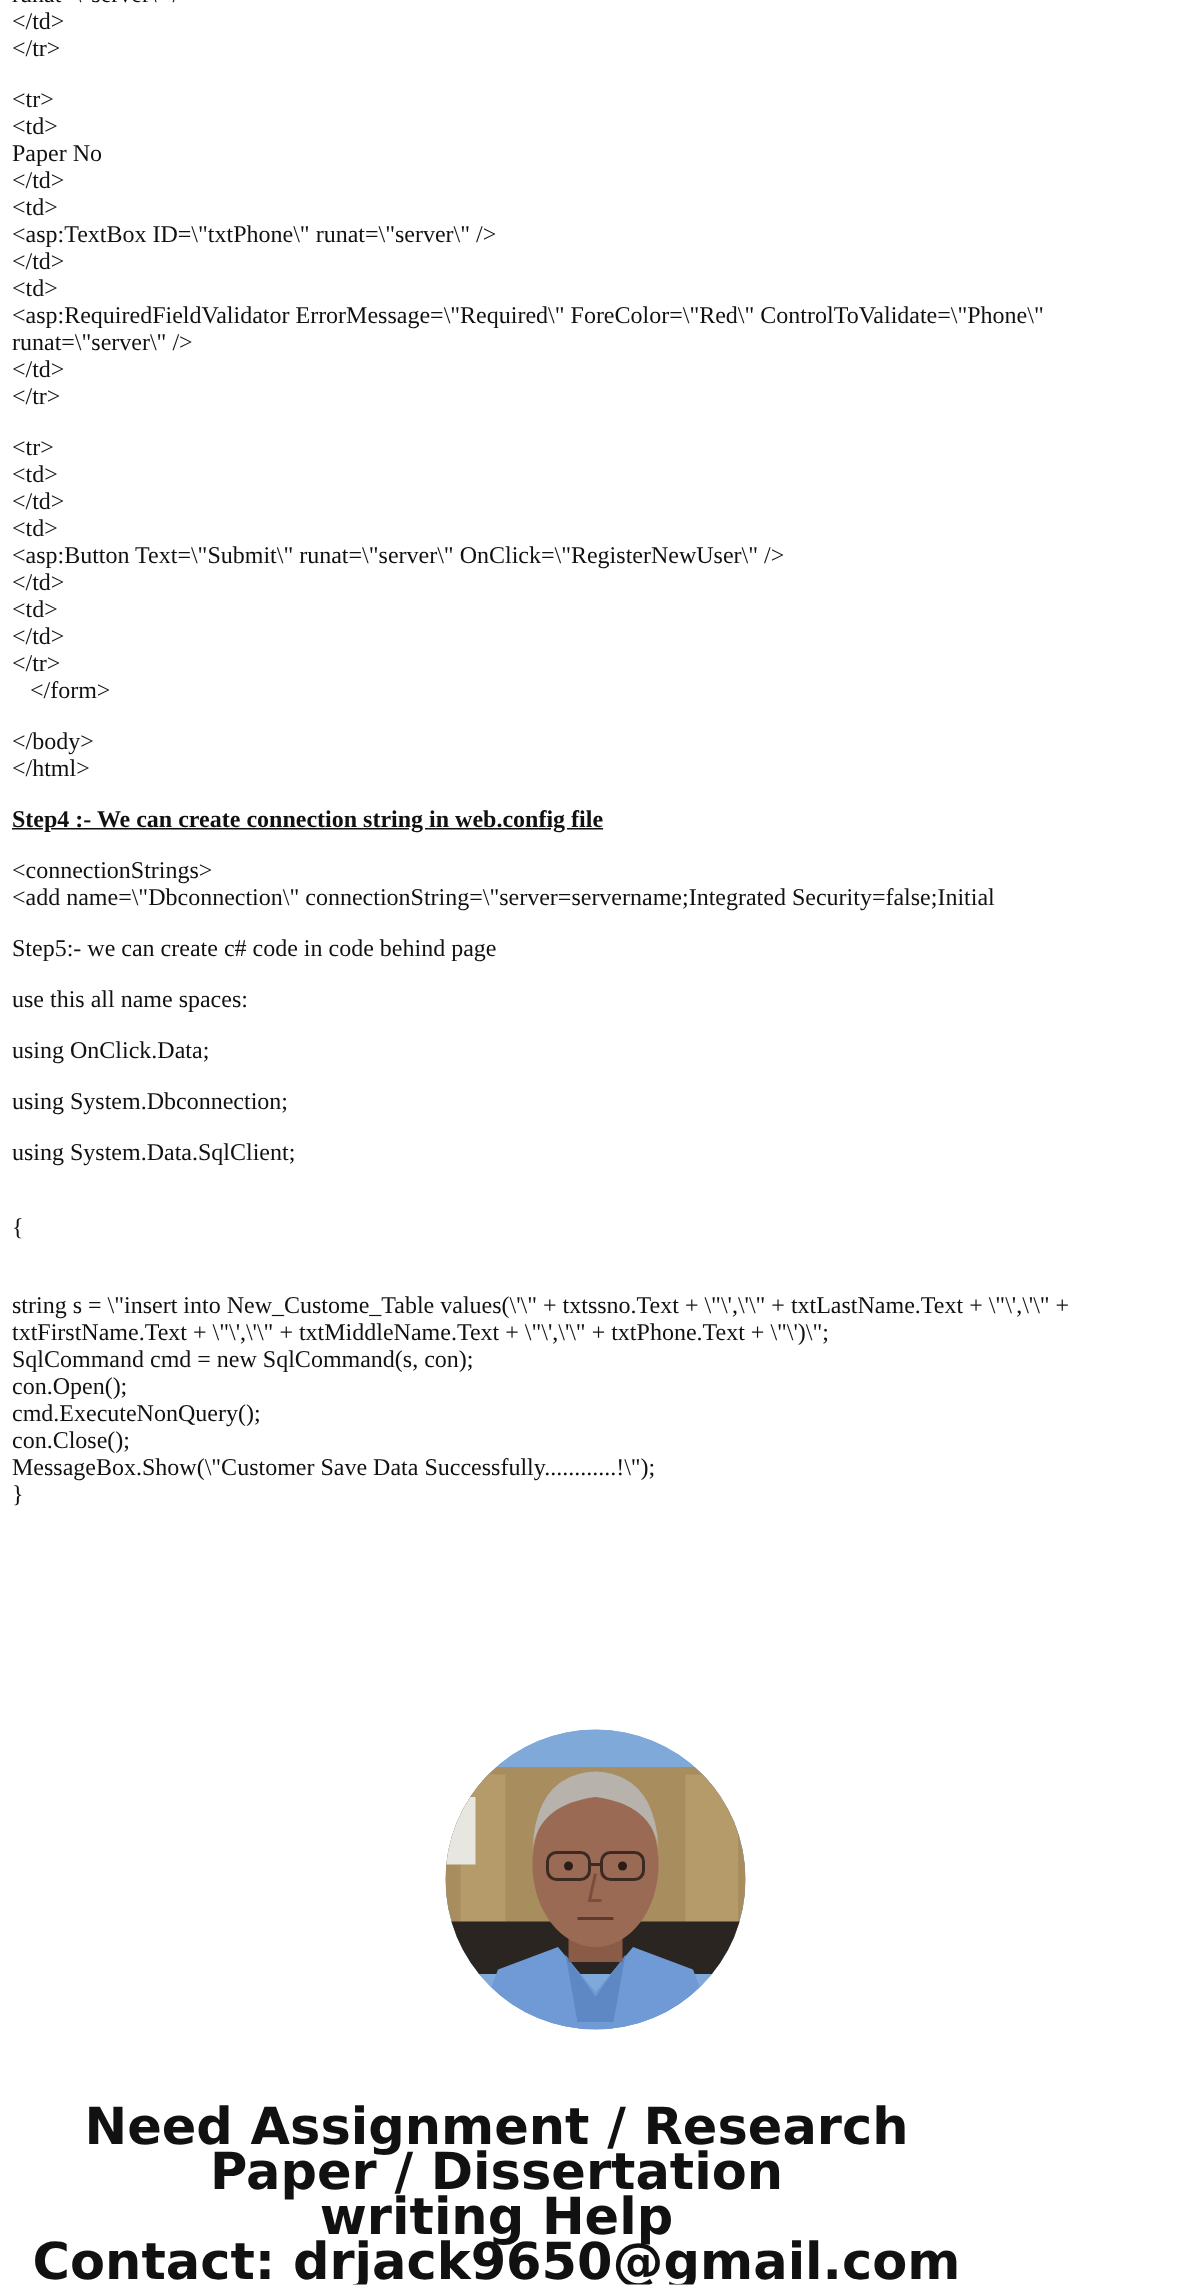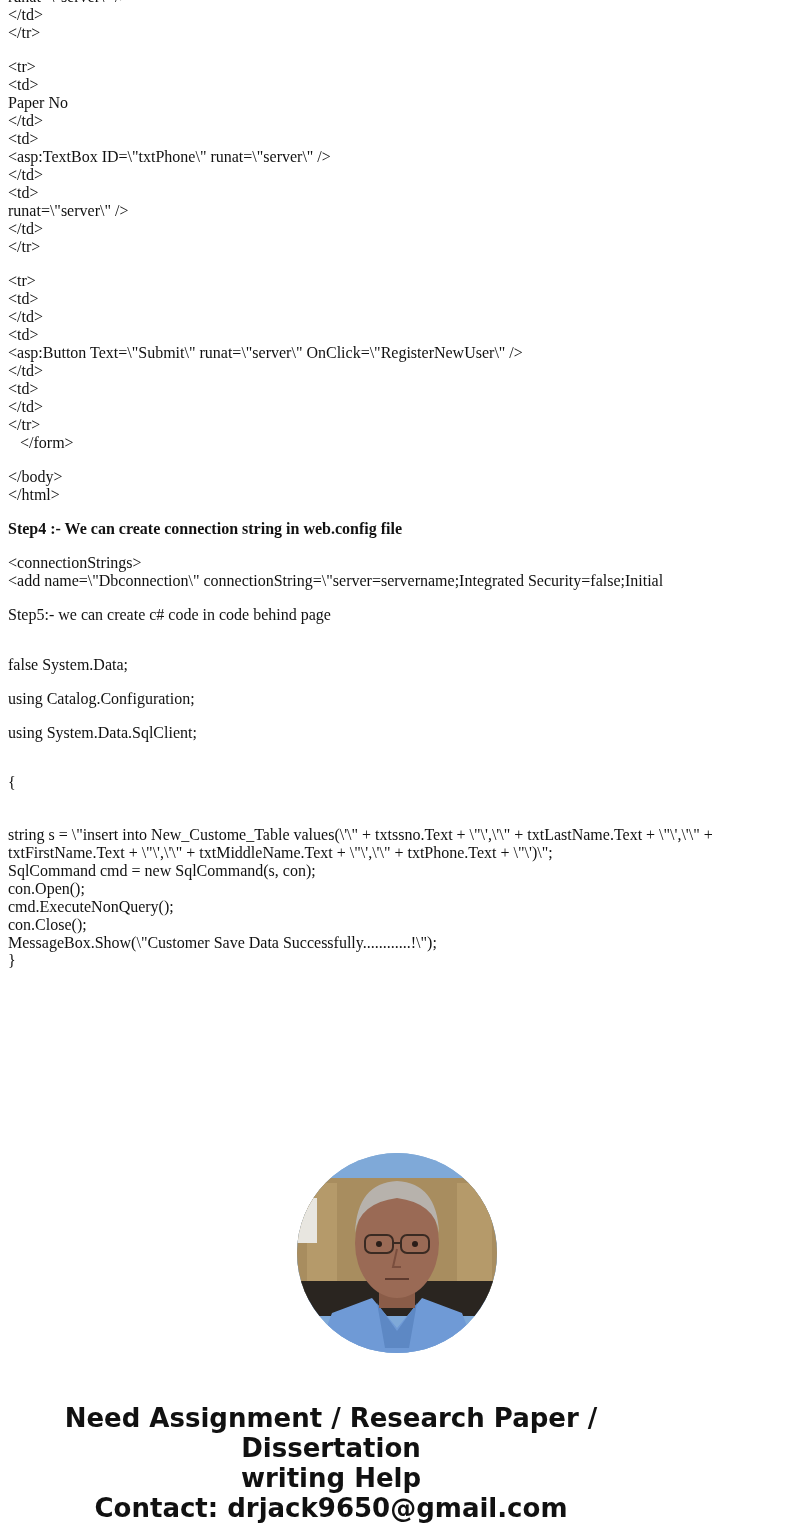--- a/index.html
+++ b/index.html
@@ -27,20 +27,21 @@
       line-height: 18px;
       min-height: 18px;
       white-space: pre-wrap;
     }
     .gap {
       display: block;
       height: 16px;
     }
     .heading {
       font-weight: bold;
+      text-decoration: underline;
     }
     .avatar-wrap {
       position: absolute;
       left: 297px;
       top: 1153px;
       width: 200px;
       height: 200px;
       border-radius: 50%;
       overflow: hidden;
       background: #7fa9d8;
@@ -49,21 +50,21 @@
       display: block;
     }
     .promo {
       position: absolute;
       left: 0;
       top: 1403px;
       width: 662px;
       text-align: center;
       font-family: "DejaVu Sans", "Liberation Sans", sans-serif;
       font-weight: bold;
-      font-size: 26px;
+      font-size: 34px;
       line-height: 30px;
       color: #111111;
     }
     .promo span {
       display: block;
     }
   </style>
 </head>
 <body>
 
@@ -73,20 +74,21 @@
     <span class="line">&lt;/tr&gt;</span>
     <span class="gap"></span>
     <span class="line">&lt;tr&gt;</span>
     <span class="line">&lt;td&gt;</span>
     <span class="line">Paper No</span>
     <span class="line">&lt;/td&gt;</span>
     <span class="line">&lt;td&gt;</span>
     <span class="line">&lt;asp:TextBox ID=\"txtPhone\" runat=\"server\" /&gt;</span>
     <span class="line">&lt;/td&gt;</span>
     <span class="line">&lt;td&gt;</span>
+    <span class="line">&lt;asp:RequiredFieldValidator ErrorMessage=\"Required\" ForeColor=\"Red\" ControlToValidate=\"Phone\"</span>
     <span class="line">runat=\"server\" /&gt;</span>
     <span class="line">&lt;/td&gt;</span>
     <span class="line">&lt;/tr&gt;</span>
     <span class="gap"></span>
     <span class="line">&lt;tr&gt;</span>
     <span class="line">&lt;td&gt;</span>
     <span class="line">&lt;/td&gt;</span>
     <span class="line">&lt;td&gt;</span>
     <span class="line">&lt;asp:Button Text=\"Submit\" runat=\"server\" OnClick=\"RegisterNewUser\" /&gt;</span>
     <span class="line">&lt;/td&gt;</span>
@@ -98,24 +100,25 @@
     <span class="line">&lt;/body&gt;</span>
     <span class="line">&lt;/html&gt;</span>
     <span class="gap"></span>
     <span class="line heading">Step4 :- We can create connection string in web.config file</span>
     <span class="gap"></span>
     <span class="line">&lt;connectionStrings&gt;</span>
     <span class="line">&lt;add name=\"Dbconnection\" connectionString=\"server=servername;Integrated Security=false;Initial</span>
     <span class="gap"></span>
     <span class="line">Step5:- we can create c# code in code behind page</span>
     <span class="gap"></span>
+    <span class="line">use this all name spaces:</span>
     <span class="gap"></span>
-    <span class="line">false System.Data;</span>
+    <span class="line">using OnClick.Data;</span>
     <span class="gap"></span>
-    <span class="line">using Catalog.Configuration;</span>
+    <span class="line">using System.Dbconnection;</span>
     <span class="gap"></span>
     <span class="line">using System.Data.SqlClient;</span>
     <span class="gap"></span>
     <span class="gap"></span>
     <span class="line">{</span>
     <span class="line"></span>
     <span class="gap"></span>
     <span class="line">string s = \"insert into New_Custome_Table values(\'\" + txtssno.Text + \"\',\'\" + txtLastName.Text + \"\',\'\" +</span>
     <span class="line">txtFirstName.Text + \"\',\'\" + txtMiddleName.Text + \"\',\'\" + txtPhone.Text + \"\')\";</span>
     <span class="line">SqlCommand cmd = new SqlCommand(s, con);</span>

